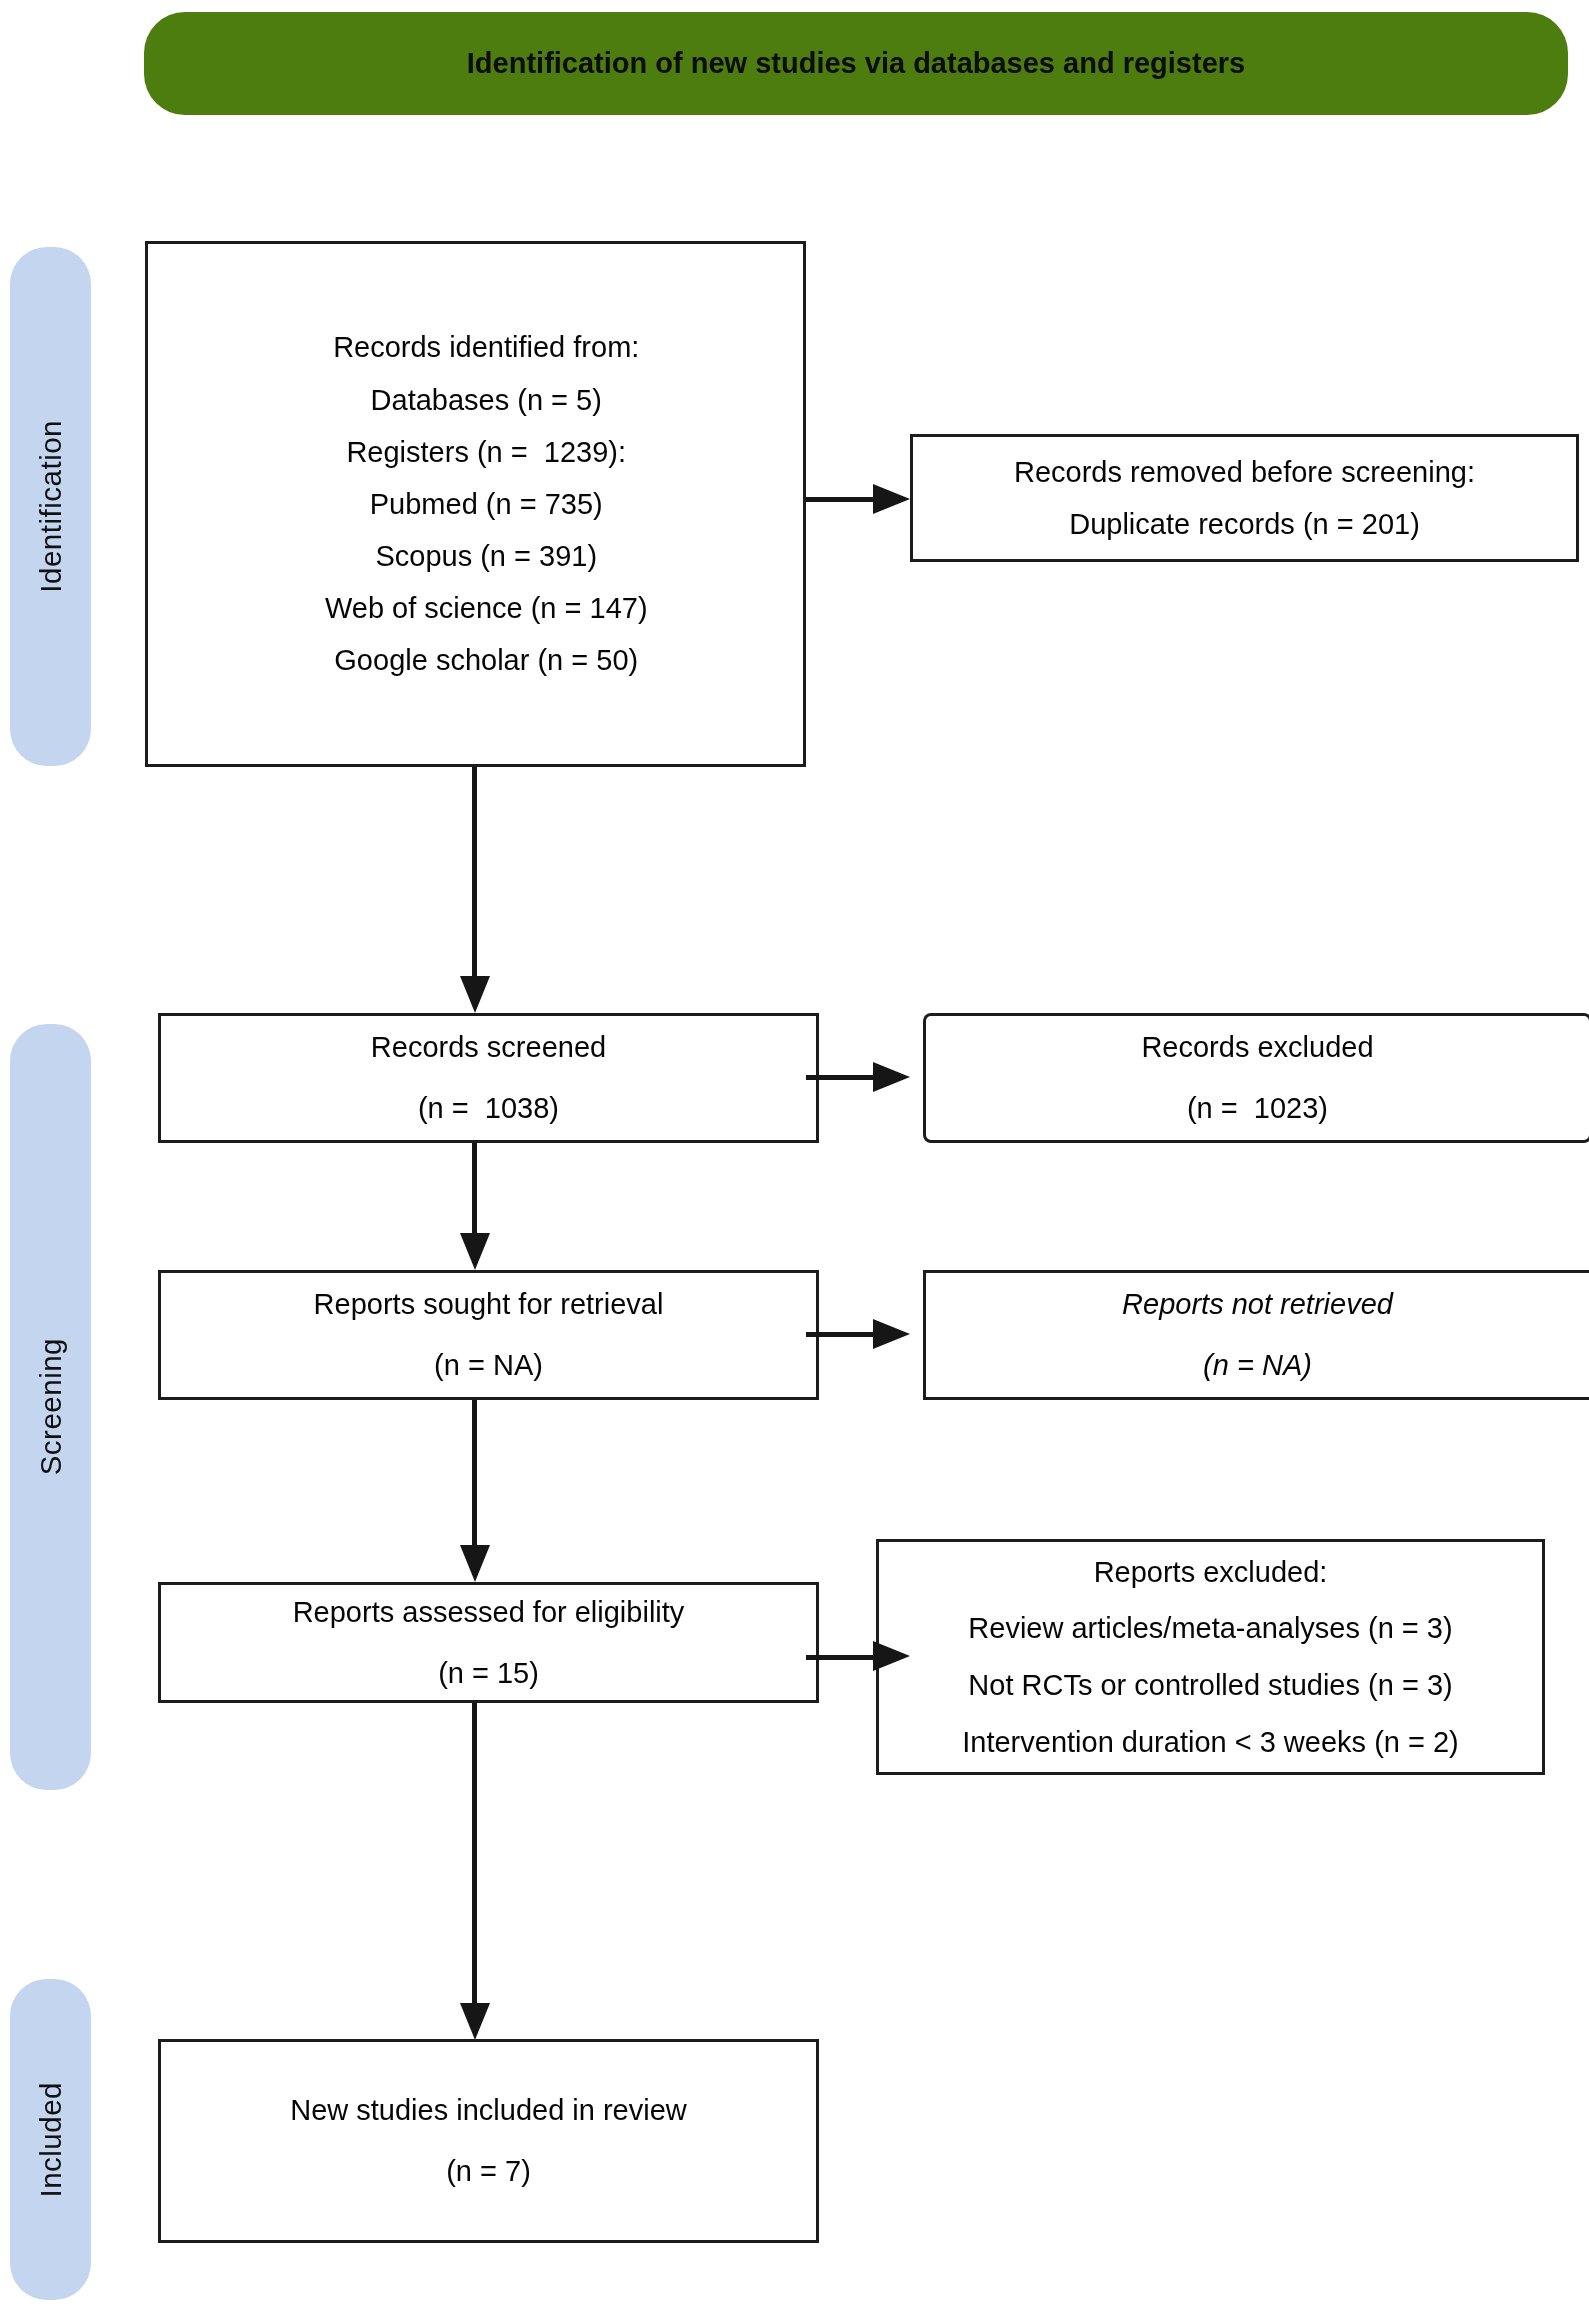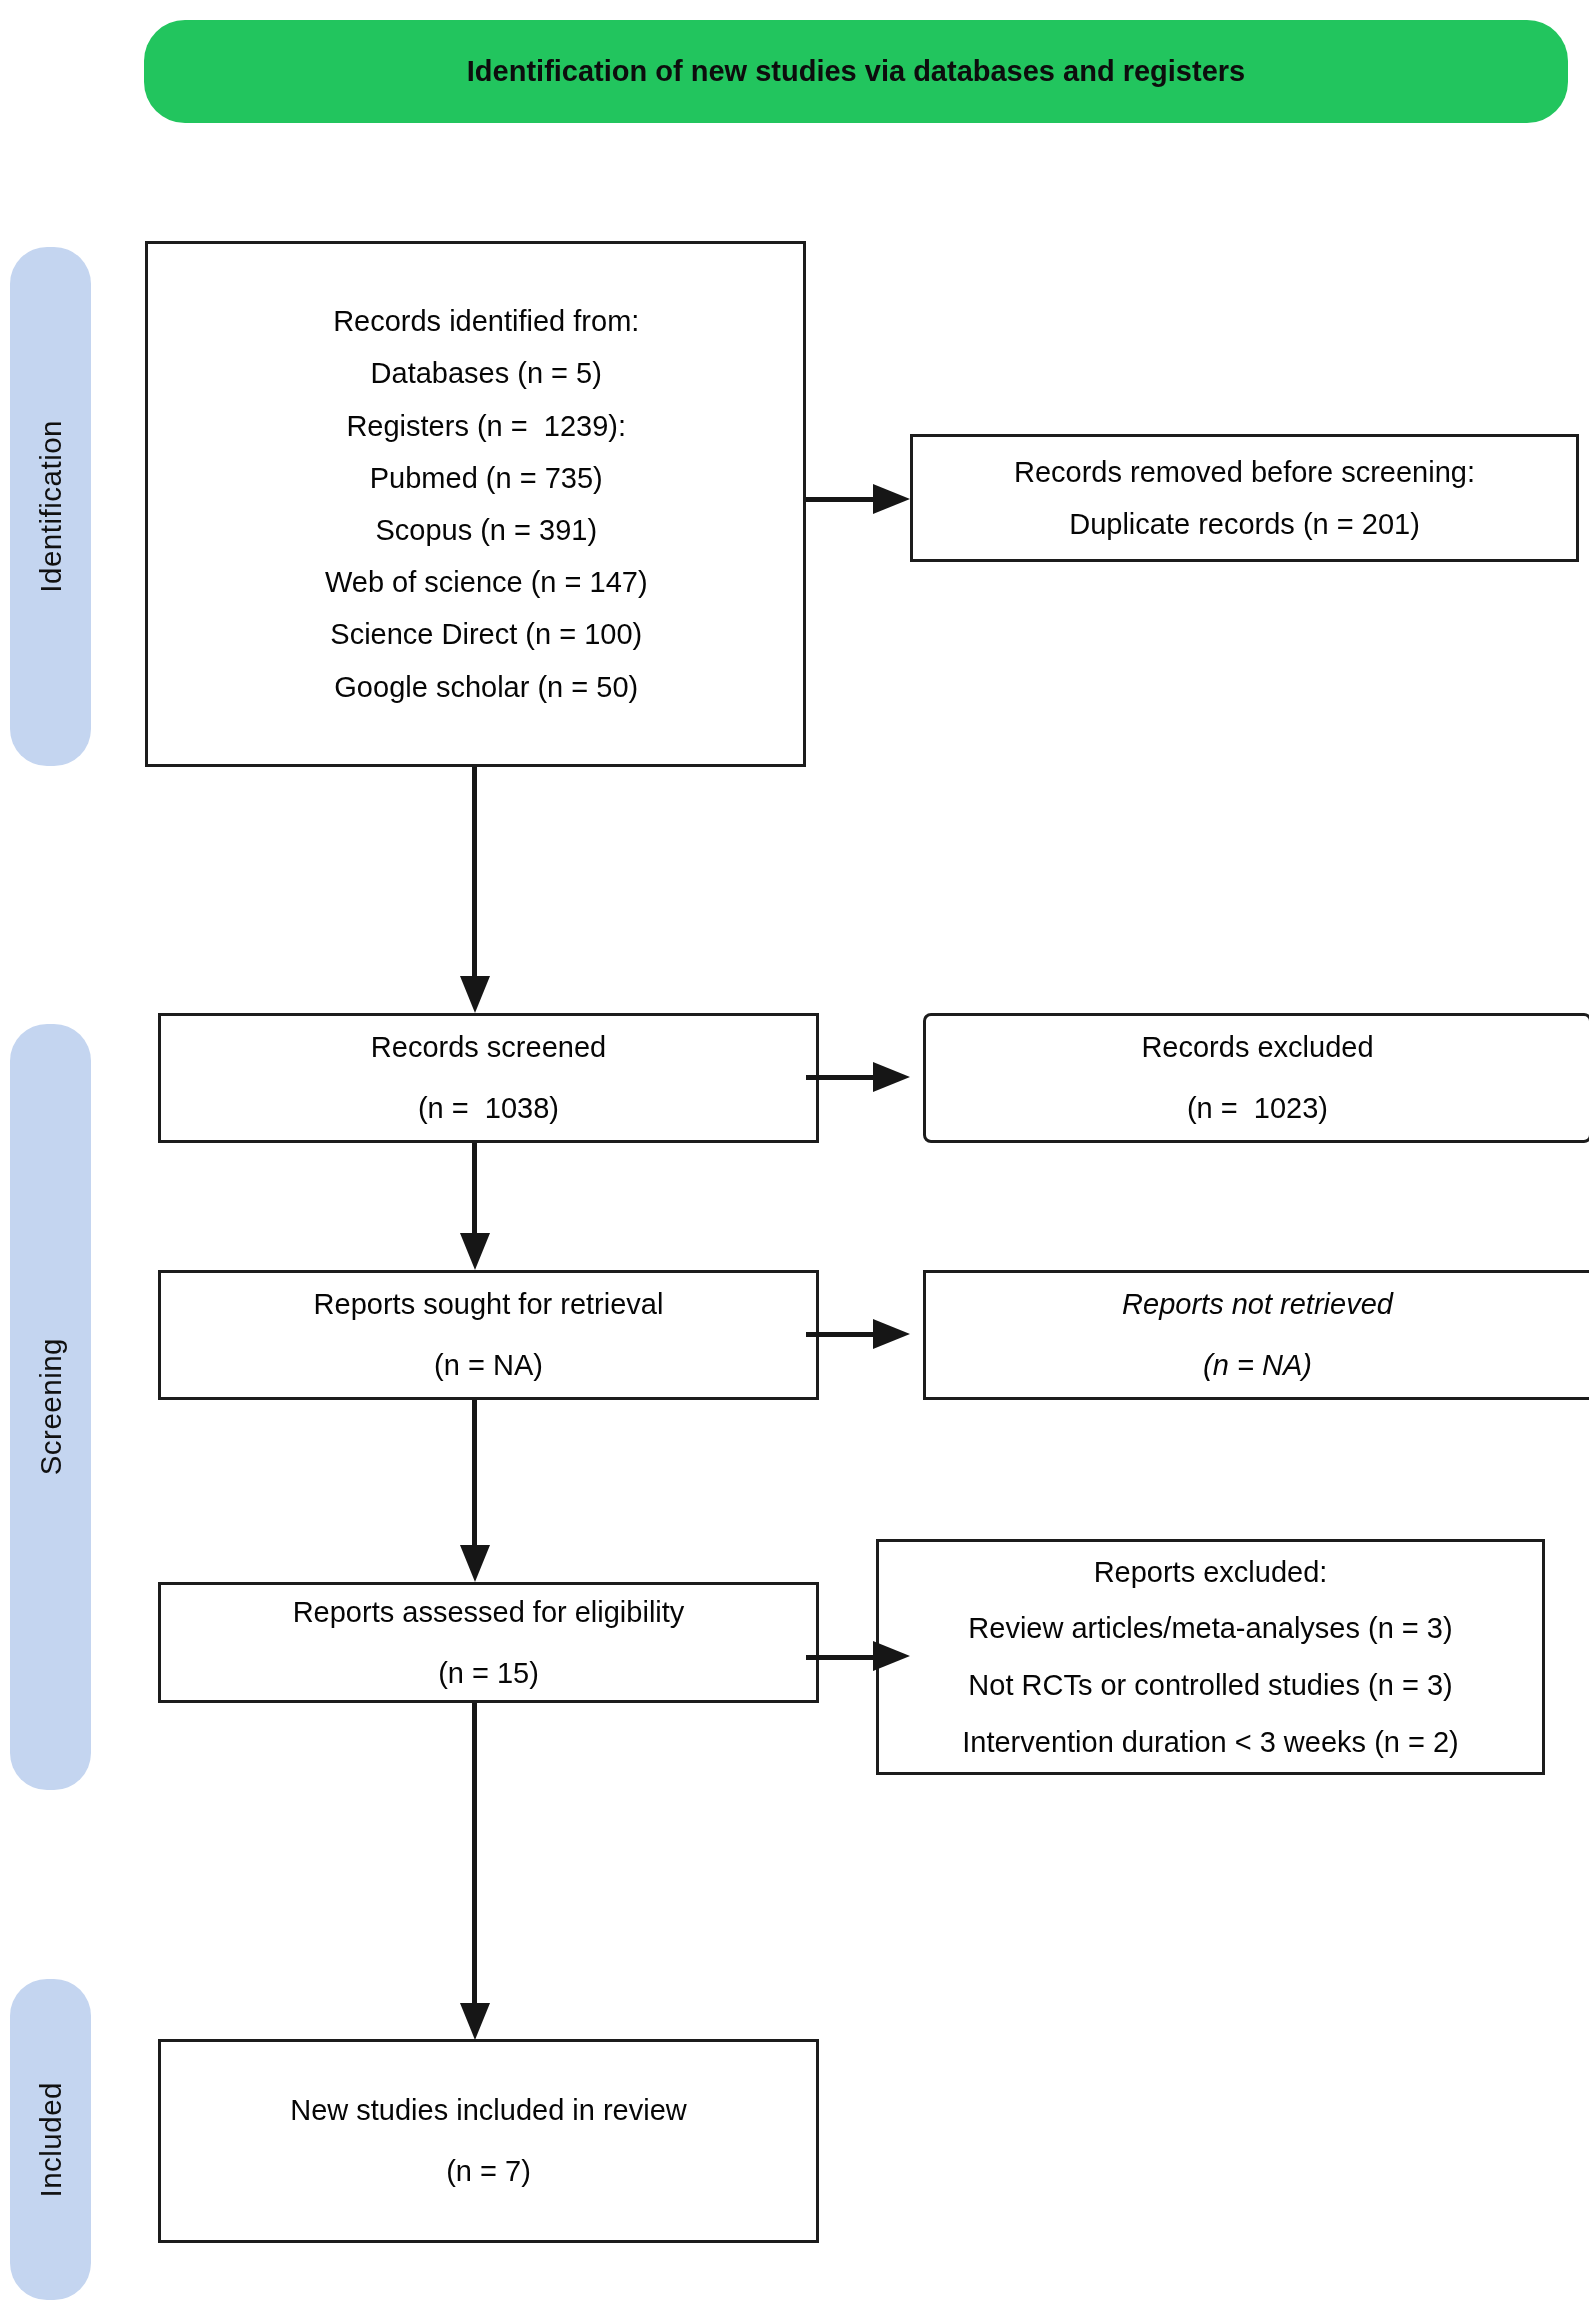--- a/index.html
+++ b/index.html
@@ -40,42 +40,41 @@
     position:absolute; width:0; height:0;
     border-top:15.7px solid transparent; border-bottom:15.7px solid transparent;
     border-left:37px solid #161616;
   }
 </style>
 </head>
 <body>
 
 <div class="canvas">
 
-  <div class="banner" style="background: #22c55e; margin-top: 8px;">
+  <div class="banner" style="background: #4d7c0f;">
     <span class="banner-text">Identification of new studies via databases and registers</span>
   </div>
 
   <div class="stage-bar" style="top: 247px; height: 519px; background: rgb(196, 213, 240);">
     <span class="vtext">Identification</span>
   </div>
   <div class="stage-bar" style="top: 1024px; height: 766px; background: rgb(196, 213, 240);">
     <span class="vtext">Screening</span>
   </div>
   <div class="stage-bar" style="top: 1979px; height: 321px; background: rgb(196, 213, 240);">
     <span class="vtext">Included</span>
   </div>
 
   <div class="flow-box box-list" style="left:145px; top:241px; width:661px; height:526px;padding-left:27px;">
     <div class="line">Records identified from:</div>
     <div class="line">Databases (n = 5)</div>
     <div class="line">Registers (n =  1239):</div>
     <div class="line">Pubmed (n = 735)</div>
     <div class="line">Scopus (n = 391)</div>
     <div class="line">Web of science (n = 147)</div>
-    <div class="line">Science Direct (n = 100)</div>
     <div class="line">Google scholar (n = 50)</div>
   </div>
 
   <div class="flow-box box-list" style="left:910px; top:434px; width:669px; height:128px;">
     <div class="line">Records removed before screening:</div>
     <div class="line">Duplicate records (n = 201)</div>
   </div>
 
   <div class="flow-box box-pair" style="left:145px; top:1013px; width:661px; height:130px;">
     <div class="line">Records screened</div>

